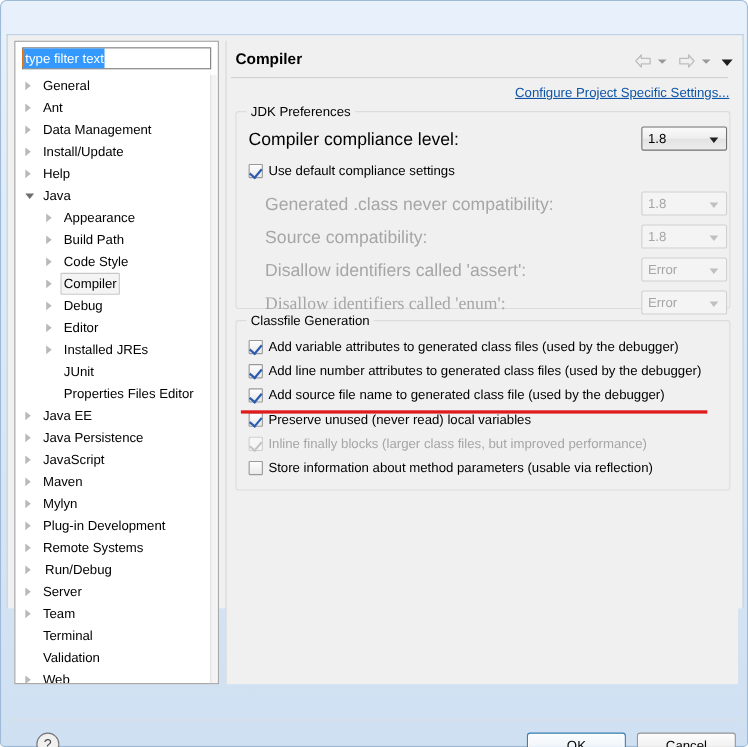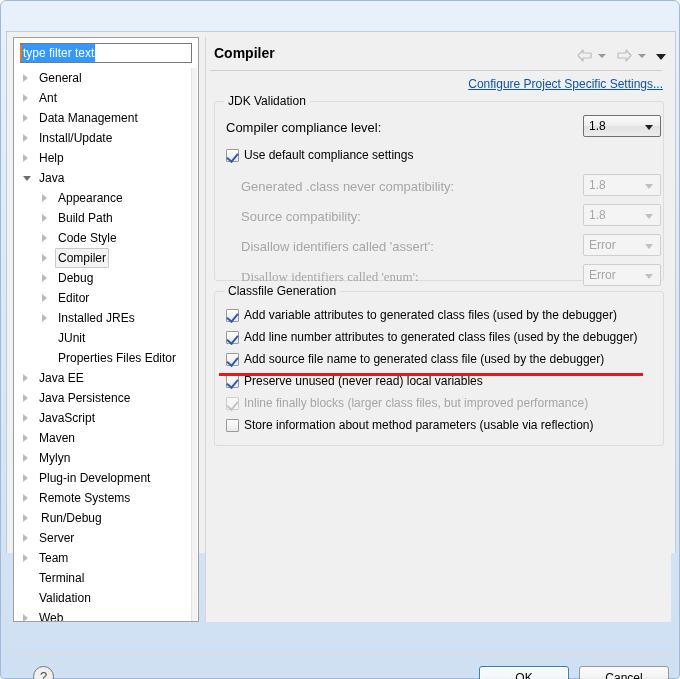--- a/index.html
+++ b/index.html
@@ -273,21 +273,21 @@
     padding: 0 4px;
     font-size: 12px;
     color: #000;
     white-space: nowrap;
   }
   #group-jdk      { left: 8px; top: 64px; width: 450px; height: 180px; }
   #group-classfile{ left: 8px; top: 254px; width: 450px; height: 155px; }
 
   .rowlabel {
     position: absolute;
-    font-size: 13px;
+    font-size: 16px;
     color: #000;
     white-space: nowrap;
     line-height: 16px;
   }
   .rowlabel.dim { color: #a6a6a6; }
 
   
   .combo {
     position: absolute;
     width: 78px; height: 22px;
@@ -550,21 +550,21 @@
         </svg>
       </div>
       <div class="navcaret" id="caret-fwd"></div>
       <div class="navcaret" id="caret-menu"></div>
 
       <div id="header-rule"></div>
 
       <div id="config-link">Configure Project Specific Settings...</div>
 
       <div class="groupbox" id="group-jdk">
-        <div class="grouplabel">JDK Validation</div>
+        <div class="grouplabel">JDK Preferences</div>
 
         <div class="rowlabel" style="left:11px; top:18px;">Compiler compliance level:</div>
         <div class="combo" style="left:368px; top:13px;">
           <span>1.8</span>
           <span class="carrow"></span>
         </div>
 
         <div class="cbrow" style="left:11px; top:45px;">
           <span class="cbox">
               <span class="tick"></span>

